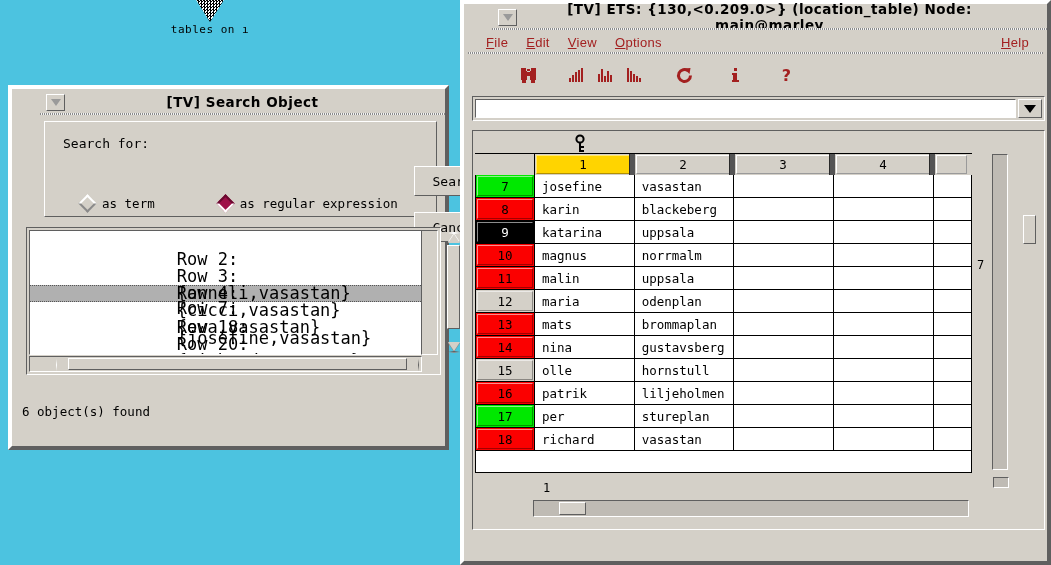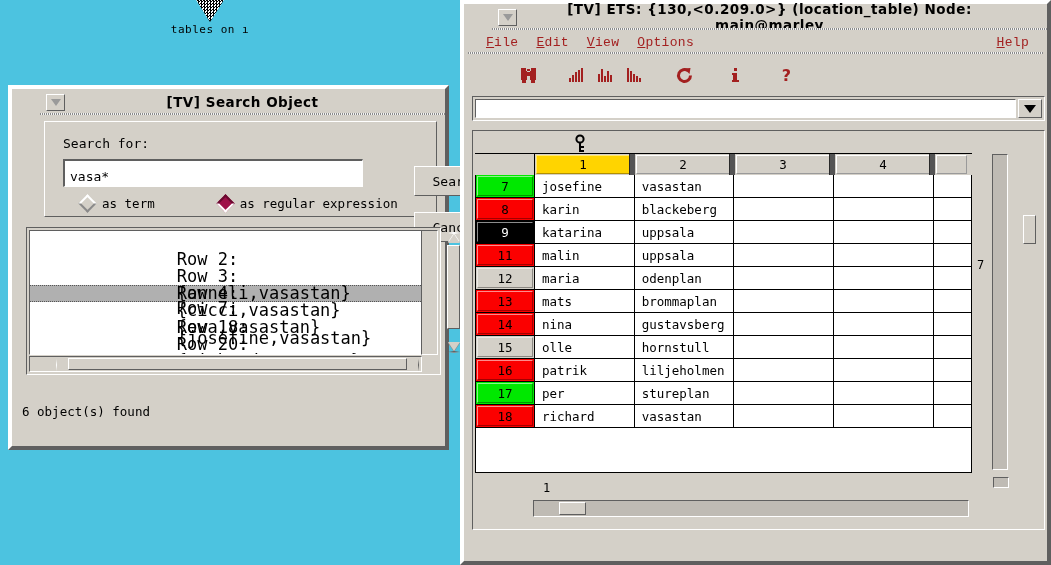--- a/index.html
+++ b/index.html
@@ -332,21 +332,21 @@
     left: 0; right: 0; bottom: 0;
     height: 2px;
     background:
       repeating-linear-gradient(90deg, #8a8a8a 0 1px, #f4f4f4 1px 2px);
   }
   .menu-item {
     font-size: 13px;
     color: #a32020;
     margin-left: 18px;
     cursor: pointer;
-    font-family: Liberation Mono, monospace;
+    font-family: Liberation Sans, sans-serif;
     letter-spacing: 0.3px;
   }
   .menu-item .mn {
     text-decoration: underline;
   }
   .menu-item.right {
     margin-left: auto;
     margin-right: 14px;
   }
 
@@ -629,21 +629,20 @@
       <div class="titlebar">
         <div class="menu-btn out1">
             <i></i>
           </div>
         <div class="title-text">[TV]  Search Object</div>
         <div class="tb-underline"></div>
       </div>
 
       <div id="search-top" class="out1">
         <div id="search-label">Search for:</div>
-        <input id="search-input" type="text" value="vasa*" style="">
 
         <div class="radio-row">
           <div class="radio"></div>
           <span>as term</span>
           <span class="radio-gap"></span>
           <div class="radio on"></div>
           <span>as regular expression</span>
         </div>
 
         <div id="btn-search" class="dlg-btn out1">Search</div>
@@ -887,20 +886,31 @@
                 <span class="nb"></span>
                 <span class="v">9</span>
               </div>
             <div class="gcell">katarina</div>
             <div class="gcell">uppsala</div>
             <div class="gcell"></div>
             <div class="gcell"></div>
             <div class="gcell last"></div>
           </div>
 
+          <div class="grow">
+            <div class="gnum red">
+                <span class="nb"></span>
+                <span class="v">10</span>
+              </div>
+            <div class="gcell">magnus</div>
+            <div class="gcell">norrmalm</div>
+            <div class="gcell"></div>
+            <div class="gcell"></div>
+            <div class="gcell last"></div>
+          </div>
 
           <div class="grow">
             <div class="gnum red">
                 <span class="nb"></span>
                 <span class="v">11</span>
               </div>
             <div class="gcell">malin</div>
             <div class="gcell">uppsala</div>
             <div class="gcell"></div>
             <div class="gcell"></div>

